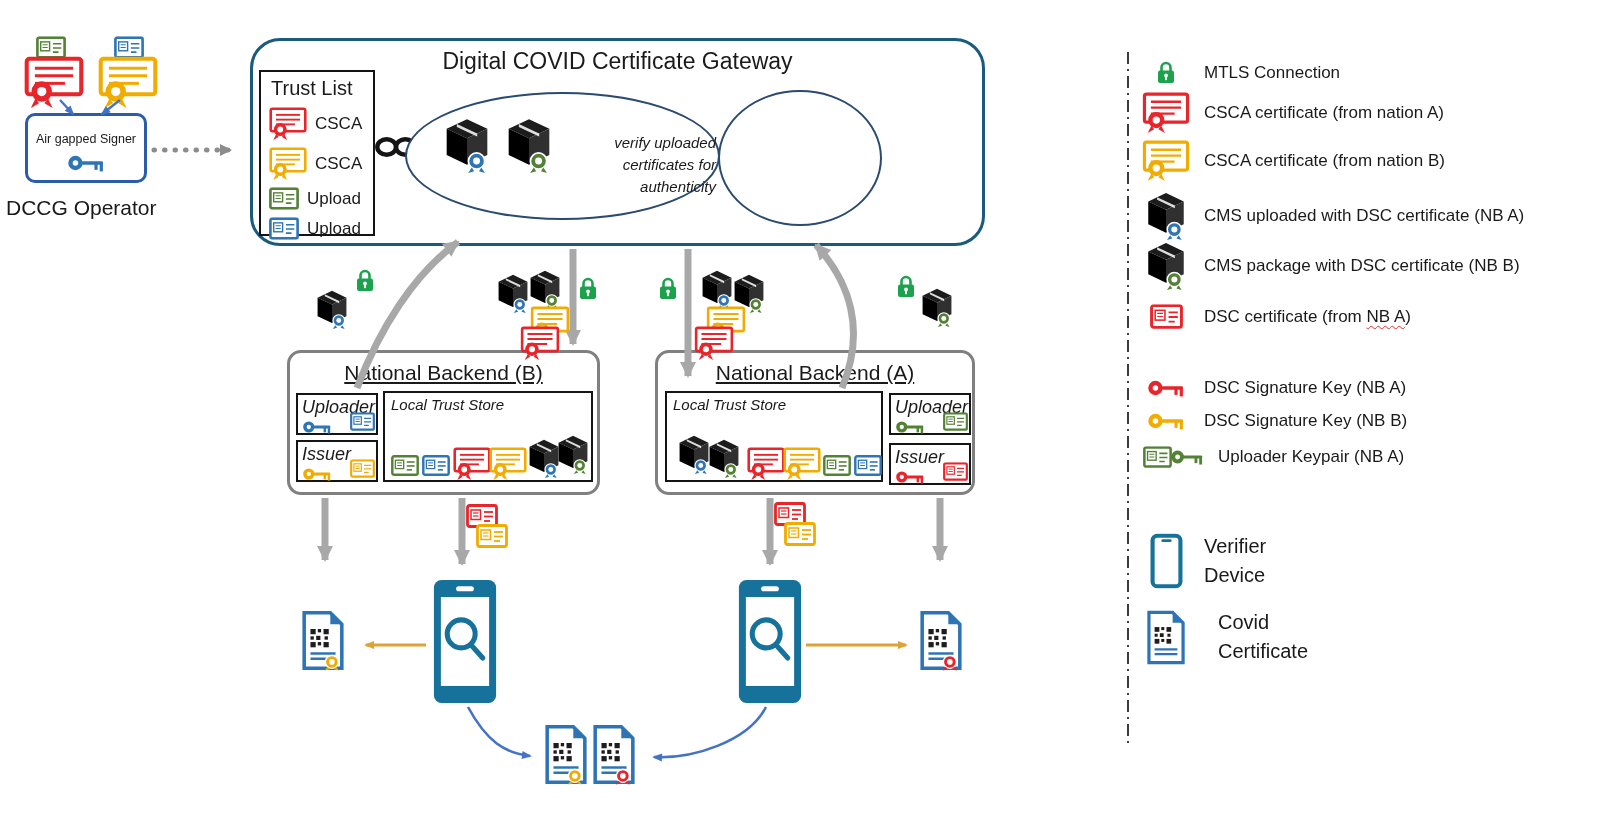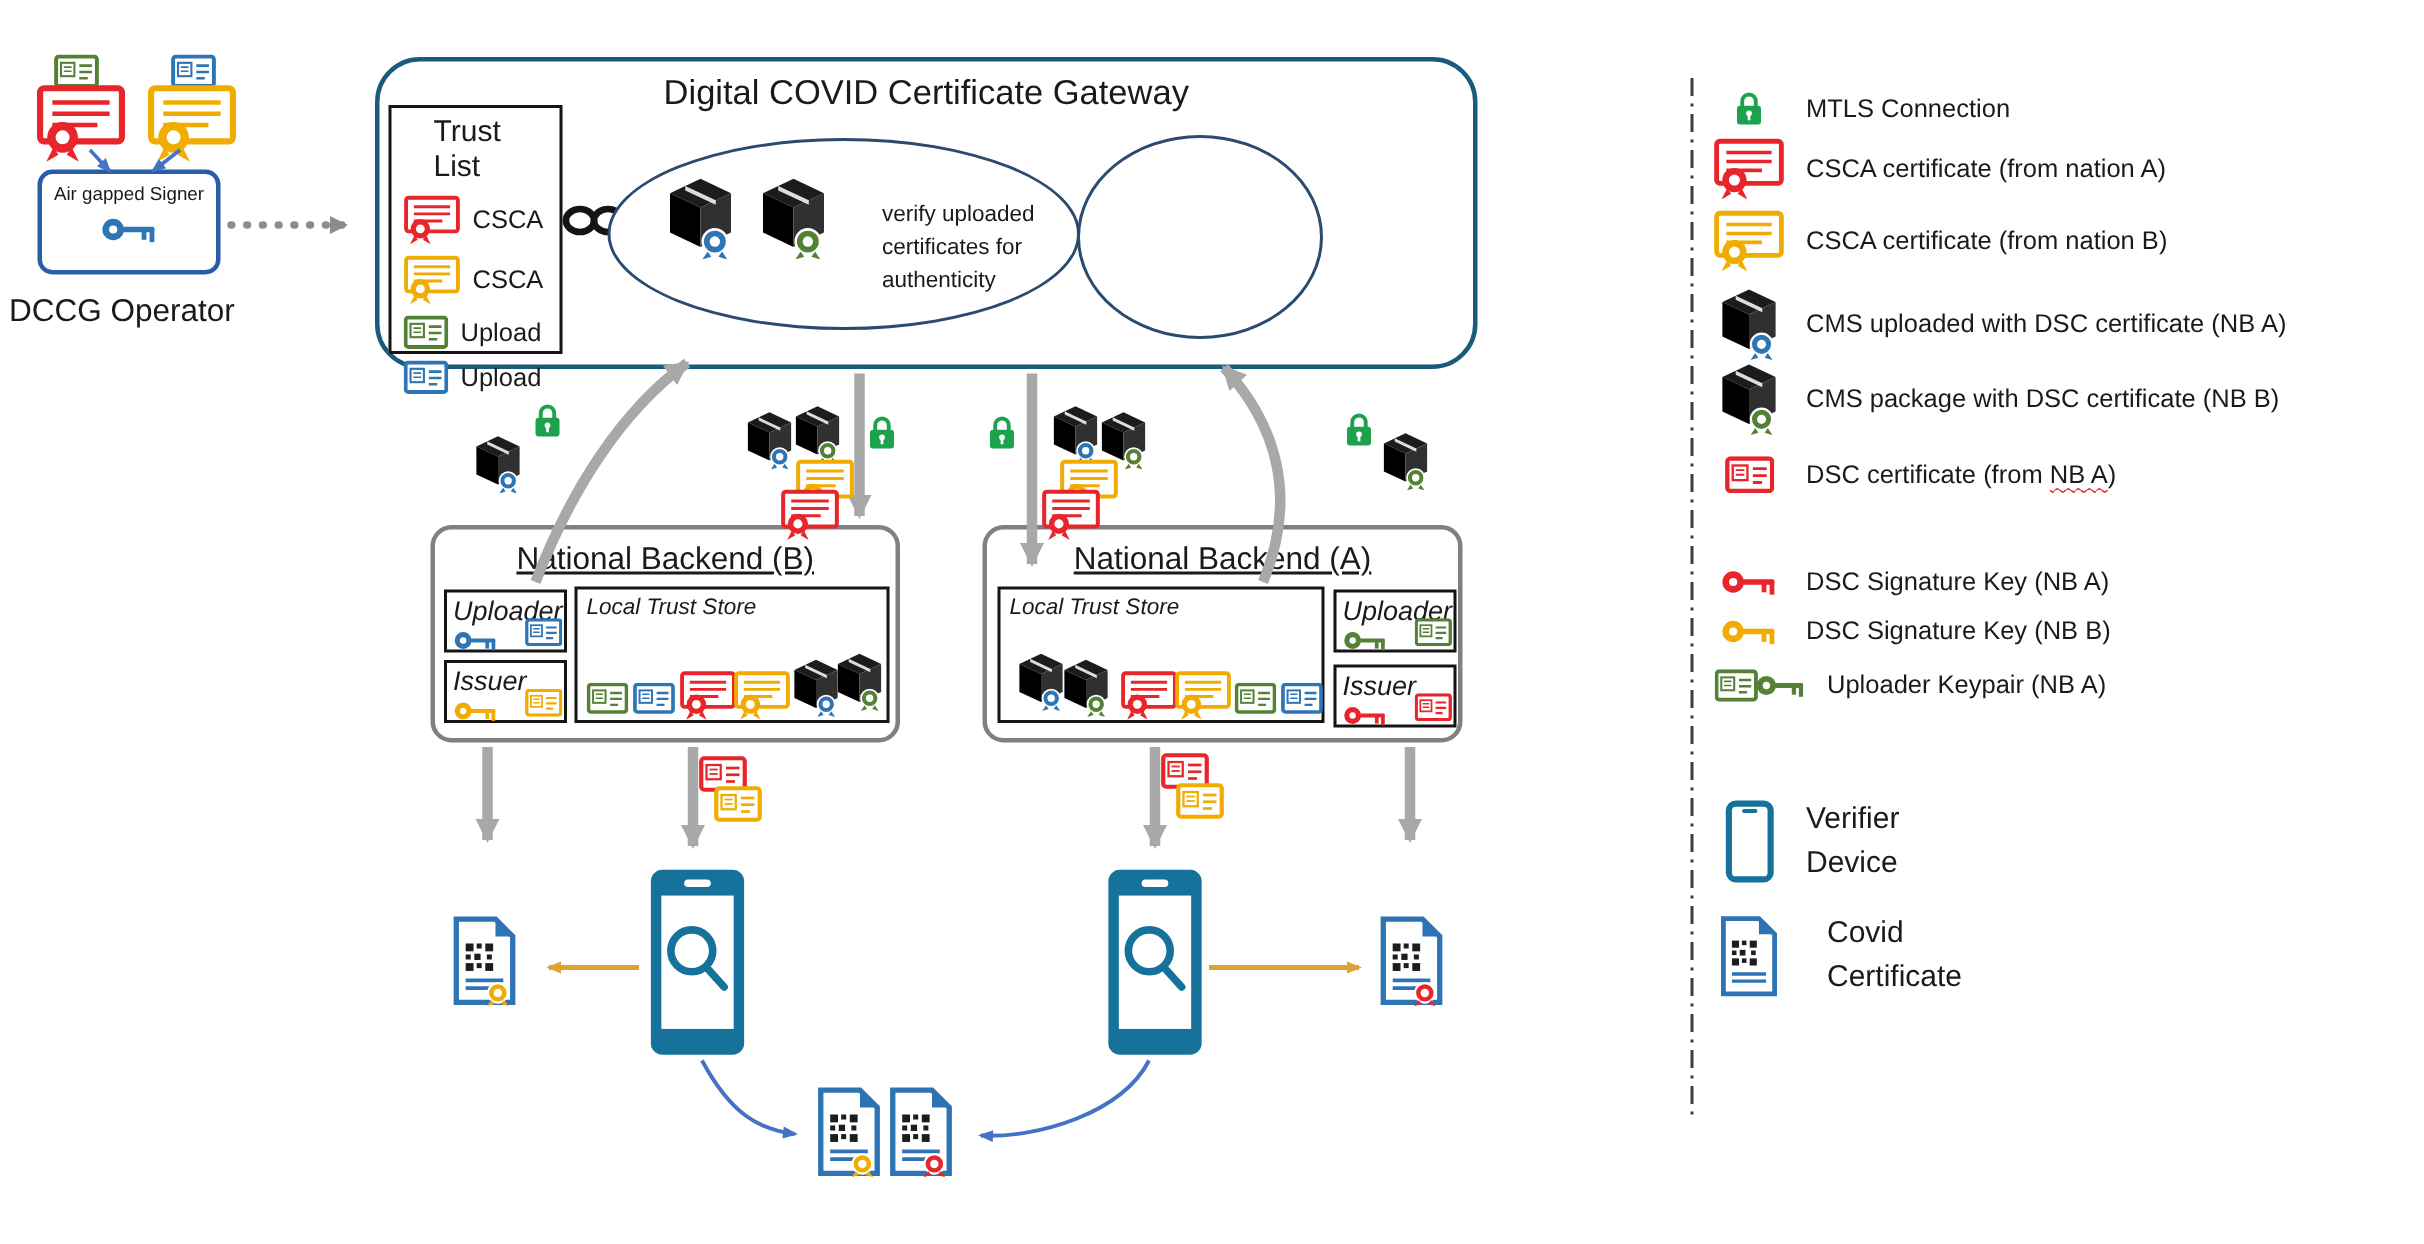--- a/index.html
+++ b/index.html
@@ -5,27 +5,27 @@
   *{margin:0;padding:0;box-sizing:border-box}
   html,body{background:#fff}
   body{font-family:"Liberation Sans",sans-serif;color:#1a1a1a}
   .canvas{position:relative;width:1616px;height:829px;background:#fff;overflow:hidden}
   .abs{position:absolute}
   svg.ic{display:block}
   .c-red{color:#e8252a}.c-yellow{color:#f0ac00}.c-green{color:#538135}.c-blue{color:#2e75b6}.c-lock{color:#1ca24c}
   .gateway{position:absolute;border:3px solid #1a5a7d;border-radius:30px;background:#fff}
   .g-title{position:absolute;text-align:center;font-size:23px}
   .tl-box{position:absolute;border:2.5px solid #141414;background:#fff;padding:4px 8px}
-  .tl-title{font-size:20px;margin:1px 0 3px 20px}
+  .tl-title{font-size:20px;margin:1px 0 3px 2px}
   .tl-row{display:flex;align-items:center;gap:8px;margin-top:7px}
   .tl-label{font-size:17px}
   .ellipse{position:absolute;border:2.5px solid #2a4a70;border-radius:50%;background:#fff}
-  .verify{position:absolute;font-size:15px;text-align:left;white-space:pre-line;line-height:1.45}
+  .verify{position:absolute;font-size:15px;font-style:italic;text-align:right;white-space:pre-line;line-height:1.45}
   .signer{position:absolute;border:3px solid #2a5ca8;border-radius:10px;text-align:center;background:#fff}
-  .signer-label{font-size:12.5px;margin-top:6px}
+  .signer-label{font-size:12.5px;margin-top:16px}
   .op-label{position:absolute;font-size:21px}
   .backend{position:absolute;border:3px solid #808080;border-radius:14px;background:#fff}
   .b-title{position:absolute;left:0;right:0;top:8px;text-align:center;font-size:21px;text-decoration:underline}
   .inner-box{position:absolute;border:2px solid #141414;background:#fff}
   .inner-label{position:absolute;left:4px;top:2px;font-style:italic;font-size:18px}
   .lts-label{position:absolute;left:6px;top:3px;font-style:italic;font-size:15px}
   .lg{position:absolute;display:flex;align-items:center;gap:12px}
   .lg-ic{display:flex;align-items:center;justify-content:center;width:52px;flex:none}
   .lg-ic.wide{width:66px}
   .lg-label{font-size:17px;white-space:nowrap}

